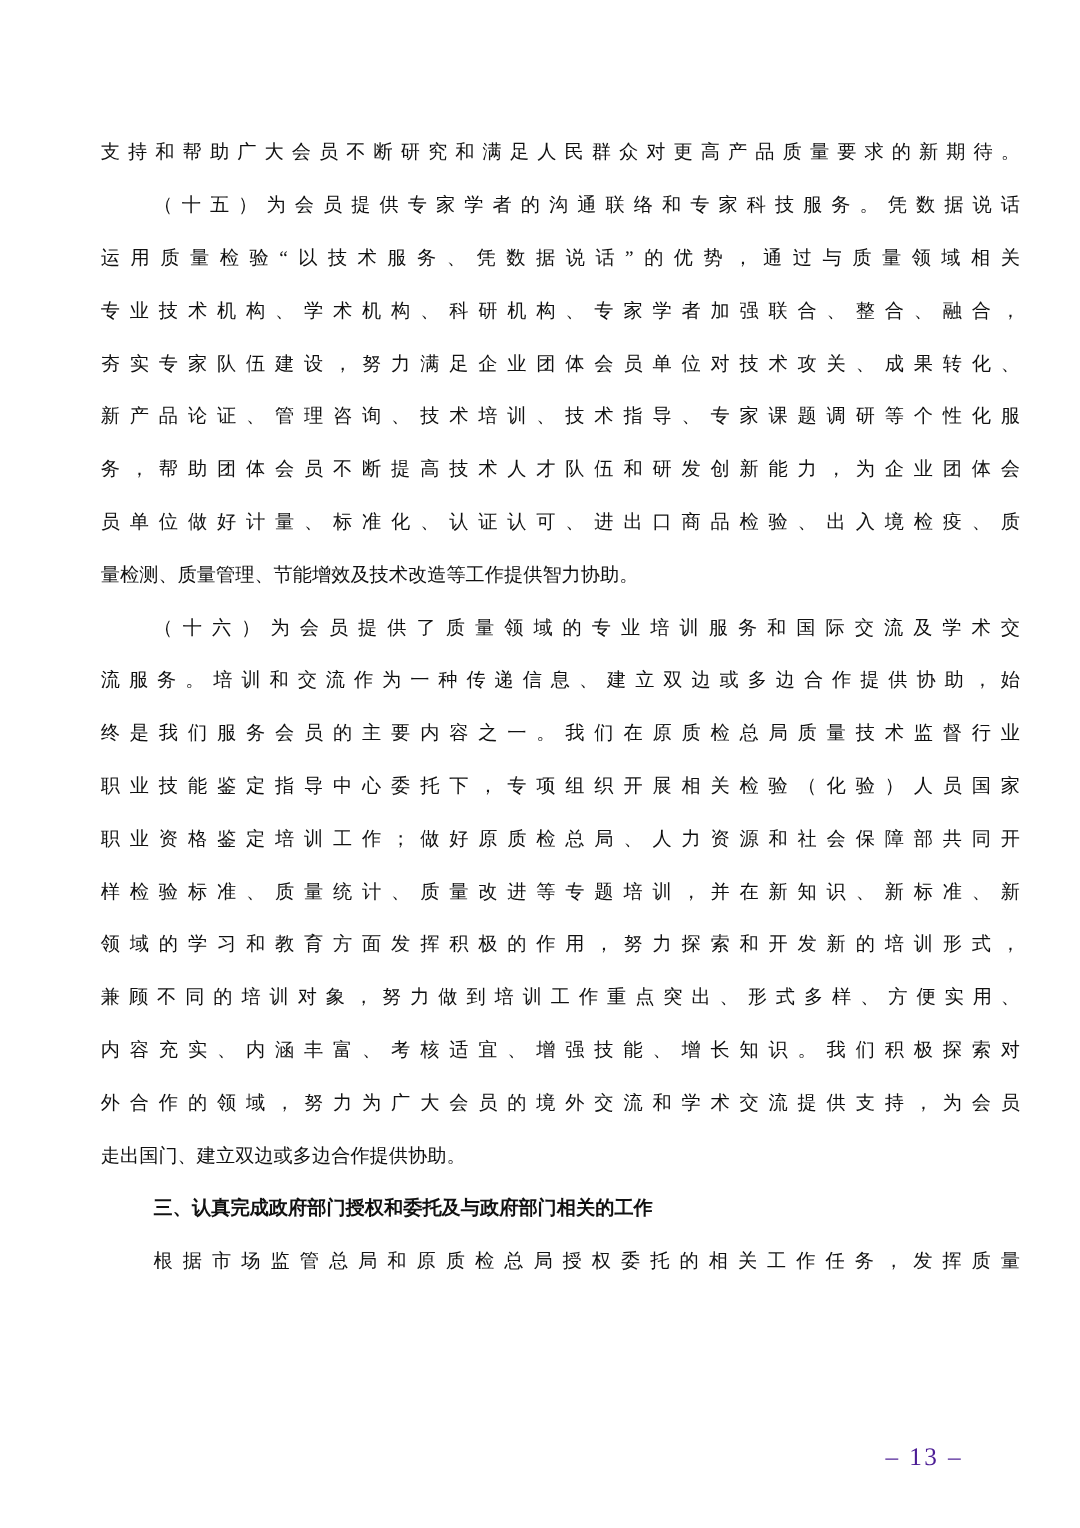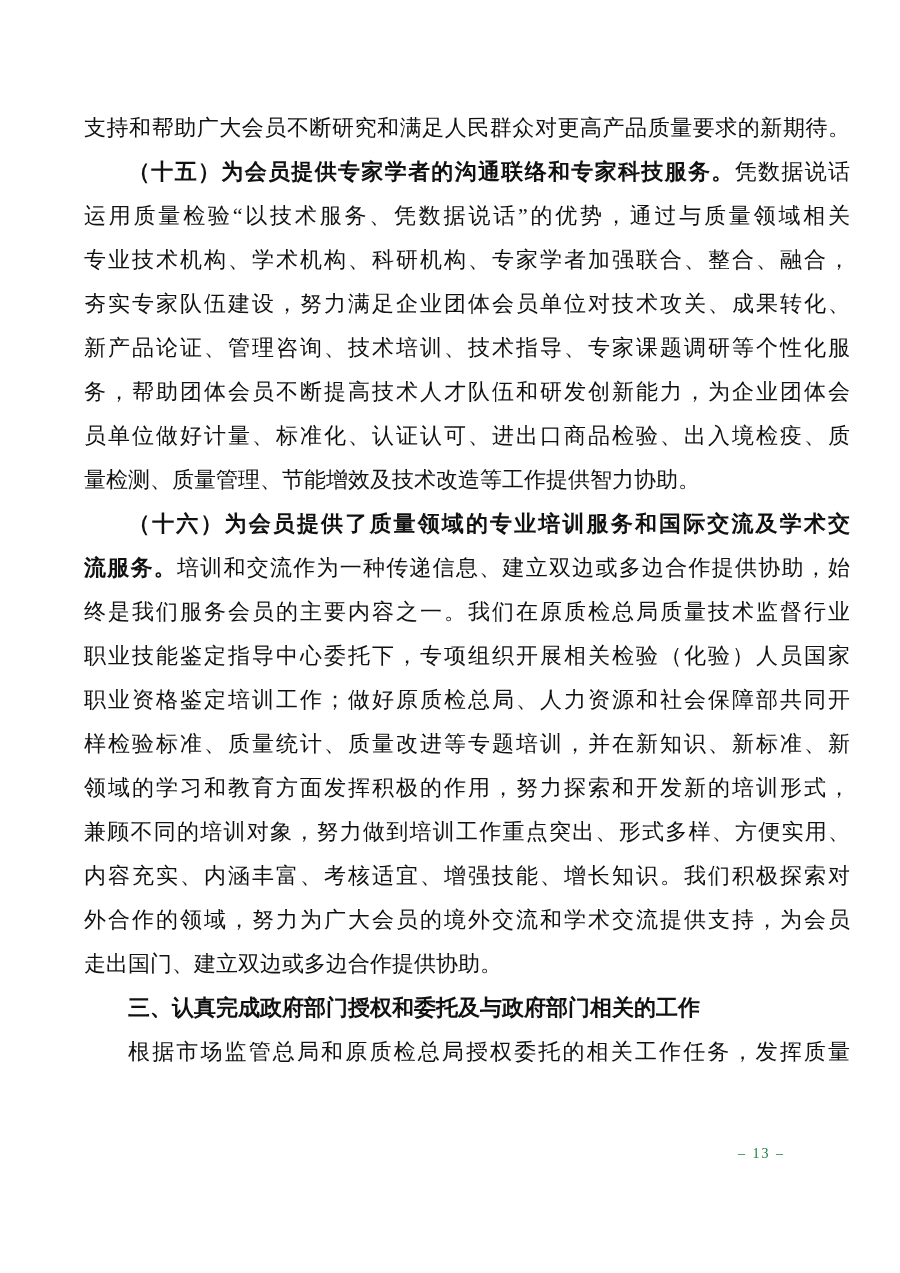--- a/index.html
+++ b/index.html
@@ -14,51 +14,51 @@
     background: #ffffff;
     overflow: hidden;
     font-family: "Liberation Serif", "DejaVu Serif", serif;
     color: #111111;
   }
   .doc {
     position: absolute;
     left: 84px;
     top: 106px;
     width: 766px;
-    font-size: 22px;
+    font-size: 16px;
     line-height: 44px;
   }
   .line {
     text-align: justify;
     text-align-last: justify;
     white-space: nowrap;
   }
   .line.end {
     text-align: right;
     text-align-last: left;
   }
   .line.indent {
     padding-left: 44px;
   }
   .b {
-    font-weight: bold;
+    font-weight: normal;
   }
   .heading {
     font-family: Liberation Sans, sans-serif;
     font-weight: bold;
     text-align: left;
     text-align-last: left;
   }
   .pagenum {
     position: absolute;
     left: 738px;
-    top: 1146px;
-    font-size: 14px;
+    top: 1202px;
+    font-size: 21px;
     letter-spacing: 2px;
-    color: #15803d;
+    color: #4c1d95;
   }
 </style>
 </head>
 <body>
 
 <div class="page">
   <div class="doc">
 
     <div class="line"><span>支持和帮助广大会员不断研究和满足人民群众对更高产品质量要求的新期待。</span></div>
 

